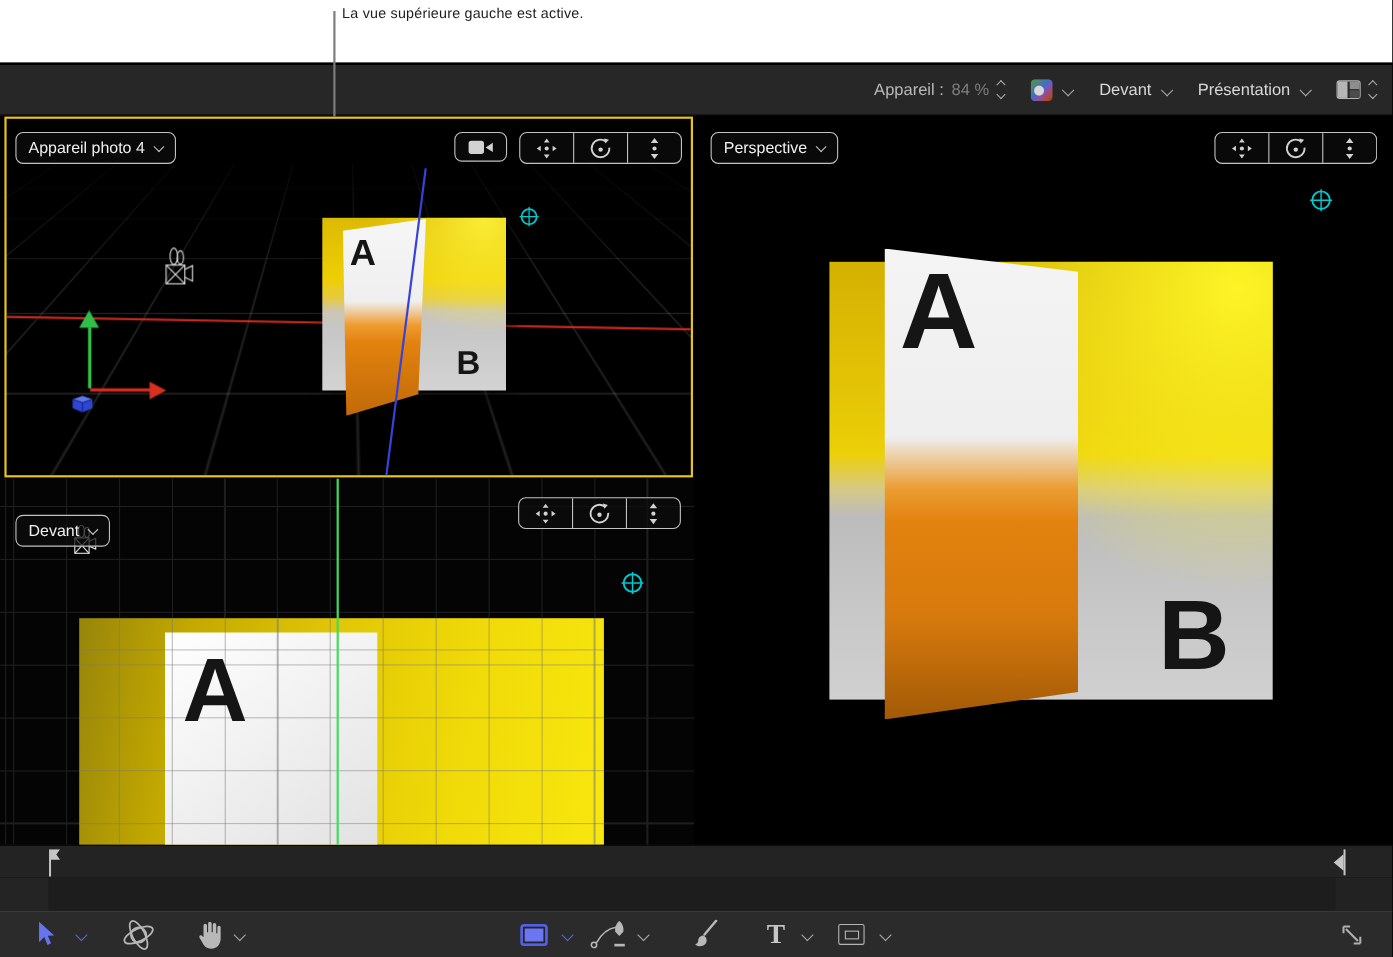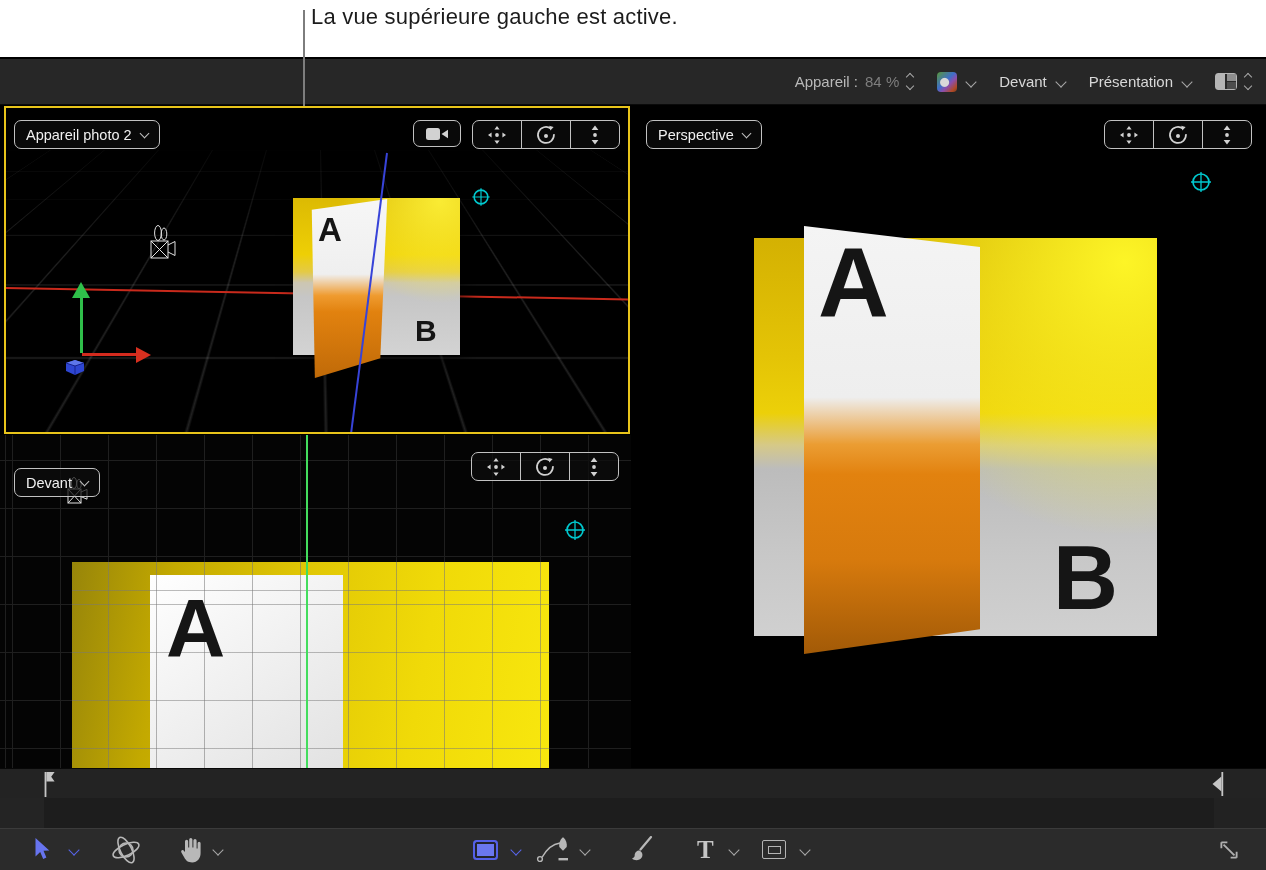--- a/index.html
+++ b/index.html
@@ -1,21 +1,21 @@
 <!DOCTYPE html>
 <html><head>
 <meta charset="utf-8">
 <style>
   html,body{margin:0;padding:0;background:#000;}
   #app{position:relative;width:1266px;height:870px;background:#000;font-family:"Liberation Sans",sans-serif;overflow:hidden;}
   .abs{position:absolute;}
 
   
   #callout{position:absolute;left:0;top:0;width:1266px;height:57px;background:#ffffff;}
-  #callout-text{position:absolute;left:311px;top:4px;font-size:22px;color:#1c1c1c;letter-spacing:.2px;}
+  #callout-text{position:absolute;left:311px;top:4px;font-size:13px;color:#1c1c1c;letter-spacing:.2px;}
   #callout-line{position:absolute;left:303px;top:10px;width:2px;height:96px;background:#7d7d7d;z-index:40;}
 
   
   #top-toolbar{position:absolute;left:0;top:57px;width:1266px;height:48px;background:#272727;border-top:2px solid #000;border-bottom:1px solid #0a0a0a;box-sizing:border-box;display:flex;align-items:center;justify-content:flex-end;padding-right:15px;}
   .tt-label{font-size:15px;color:#b9b9b9;}
   .tt-dim{font-size:15px;color:#7e7e7e;margin-left:7px;}
   .tt-menu{font-size:15px;color:#d8d8d8;}
   .cv{display:inline-block;width:7px;height:7px;border-right:1.7px solid #a8a8a8;border-bottom:1.7px solid #a8a8a8;transform:rotate(45deg);}
   .cv-sm{width:5px;height:5px;}
   .cv-up{transform:rotate(-135deg);}
@@ -157,21 +157,21 @@
       <div class="letter" id="tl-letterA">A</div>
       <div class="letter" id="tl-letterB">B</div>
       <div id="tl-zaxis"></div>
 
       <svg class="crosshair" style="left:464px;top:78px" width="22" height="22" viewBox="0 0 24 24">
         <circle cx="12" cy="12" r="7.5" stroke="#00c9cf" fill="none" stroke-width="1.7"></circle>
         <path d="M12 2.5 v19 M2.5 12 h19" stroke="#00c9cf" stroke-width="1.3"></path>
       </svg>
 
       <div class="pill" style="left:8px;top:12px">
-        <span>Appareil photo 2</span>
+        <span>Appareil photo 4</span>
           <span class="cv"></span>
       </div>
       <div class="cambtn" style="left:407px;top:12px">
         <svg width="24" height="16" viewBox="0 0 24 16">
           <rect x="1" y="2" width="14" height="12" rx="2.5" fill="#d2d2d2"></rect>
           <path d="M16.5 8 L23 3.8 V12.2 Z" fill="#d2d2d2"></path>
         </svg>
       </div>
       <div class="navgroup" style="left:466px;top:12px">
         <div class="navbtn">

